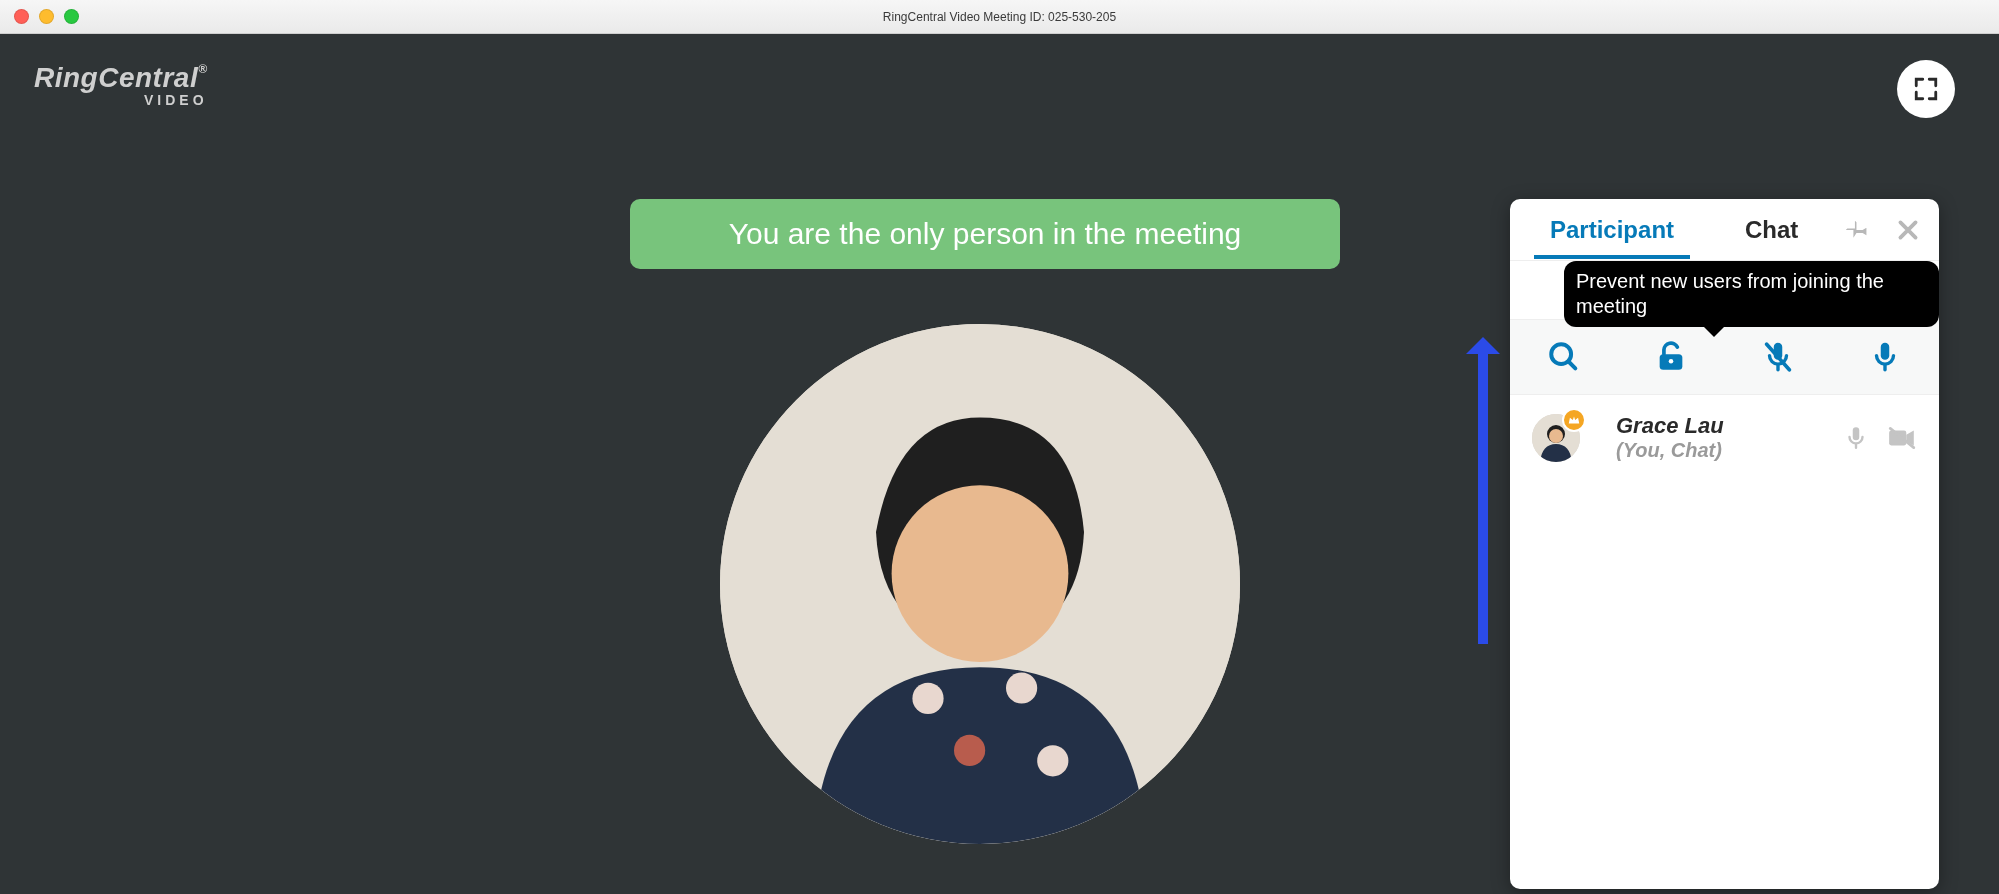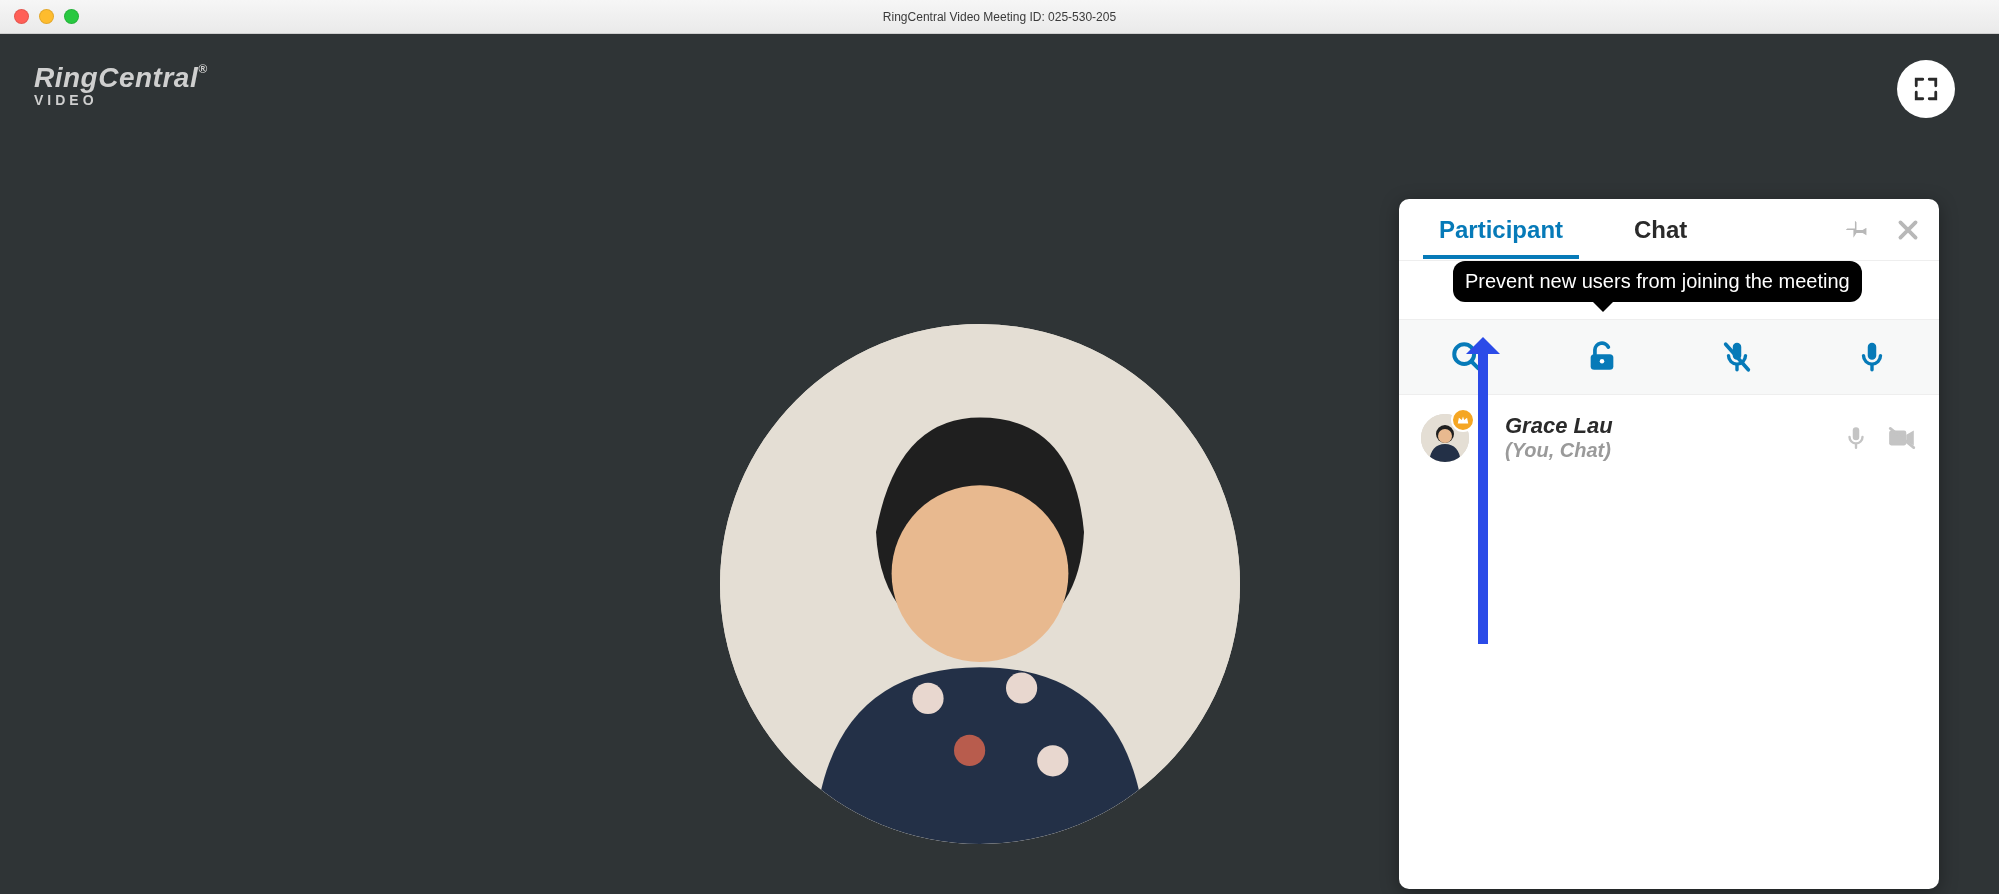--- a/index.html
+++ b/index.html
@@ -12,34 +12,34 @@
   .tl.red { background:#ff5f57; } .tl.yellow { background:#febc2e; } .tl.green { background:#28c840; }
   .titlebar-title { position: absolute; left:0; right:0; text-align:center; font-size: 12px; color:#3a3a3a; pointer-events:none; }
 
   
   .app { position: relative; background:#2f3436; height: 860px; width: 100%; }
 
   
   .logo { position:absolute; top: 28px; left: 34px; color:#cfcfcf; font-style: italic; }
   .logo .brand { font-size: 28px; font-weight: 800; letter-spacing:.5px; }
   .logo .brand sup { font-size:12px; vertical-align: top; }
-  .logo .sub { font-size: 14px; letter-spacing: 4px; margin-top:-2px; font-style: normal; font-weight:600;}
+  .logo .sub { font-size: 14px; letter-spacing: 4px; text-align:right; margin-top:-2px; font-style: normal; font-weight:600;}
 
   
   .fullscreen-btn { position:absolute; top: 26px; right: 44px; width: 58px; height: 58px; border-radius:50%; background:#fff; display:flex; align-items:center; justify-content:center; cursor:pointer; }
 
   
   .banner { position:absolute; top: 165px; left: 630px; width: 710px; height: 70px; background:#78c47c; color:#fff; border-radius: 10px; display:flex; align-items:center; justify-content:center; font-size: 30px; }
 
   
   .avatar-wrap { position:absolute; top: 290px; left: 720px; width: 520px; height: 520px; border-radius:50%; overflow:hidden; background:#d8d3cb;}
   .avatar-wrap svg { width:100%; height:100%; }
 
   
-  .panel { position:absolute; top: 165px; right: 60px; width: 540px; height: 690px; background:#fff; border-radius: 10px; box-shadow: 0 4px 18px rgba(0,0,0,.35); display:flex; flex-direction:column; overflow:hidden;}
+  .panel { position:absolute; top: 165px; right: 60px; width: 429px; height: 690px; background:#fff; border-radius: 10px; box-shadow: 0 4px 18px rgba(0,0,0,.35); display:flex; flex-direction:column; overflow:hidden;}
   .panel-header { display:flex; align-items:center; height: 62px; border-bottom: 1px solid #eee; }
   .tab { font-size: 24px; font-weight:600; cursor:pointer; padding: 0 8px; }
   .tab.active { color:#067ab8; position:relative;}
   .tab.active::after { content:""; position:absolute; left:-8px; right:-8px; bottom:-15px; height:4px; background:#067ab8;}
   .tab.inactive { color:#2a2a2a; }
   .tab-part { margin-left: 32px; }
   .tab-chat { margin-left: 55px; }
   .panel-icons { margin-left:auto; display:flex; gap: 24px; padding-right: 18px; color:#b8b8b8;}
   .pin-icon, .close-icon { cursor:pointer; }
 
@@ -89,20 +89,23 @@
 
   <div class="fullscreen-btn">
     <svg width="26" height="26" viewBox="0 0 24 24" fill="none" stroke="#2a2a2a" stroke-width="2.6" stroke-linecap="round">
       <path d="M3 9V3h6"></path>
         <path d="M21 9V3h-6"></path>
         <path d="M3 15v6h6"></path>
         <path d="M21 15v6h-6"></path>
     </svg>
   </div>
 
+  <div class="banner">
+    <span>You are the only person in the meeting</span>
+  </div>
 
   <div class="avatar-wrap">
     <svg viewBox="0 0 100 100">
       <rect width="100" height="100" fill="#e4ded4"></rect>
       <path d="M30 40 q4 -22 20 -22 q18 0 20 22 q-1 20 -20 22 q-19 -2 -20 -22 z" fill="#1f1f1f"></path>
       <circle cx="50" cy="48" r="17" fill="#e8b98f"></circle>
       <path d="M18 100 q2 -34 32 -34 q30 0 32 34 z" fill="#233047"></path>
       <circle cx="40" cy="72" r="3" fill="#e8d7cf"></circle>
         <circle cx="58" cy="70" r="3" fill="#e8d7cf"></circle>
       <circle cx="48" cy="82" r="3" fill="#b85c4d"></circle>

